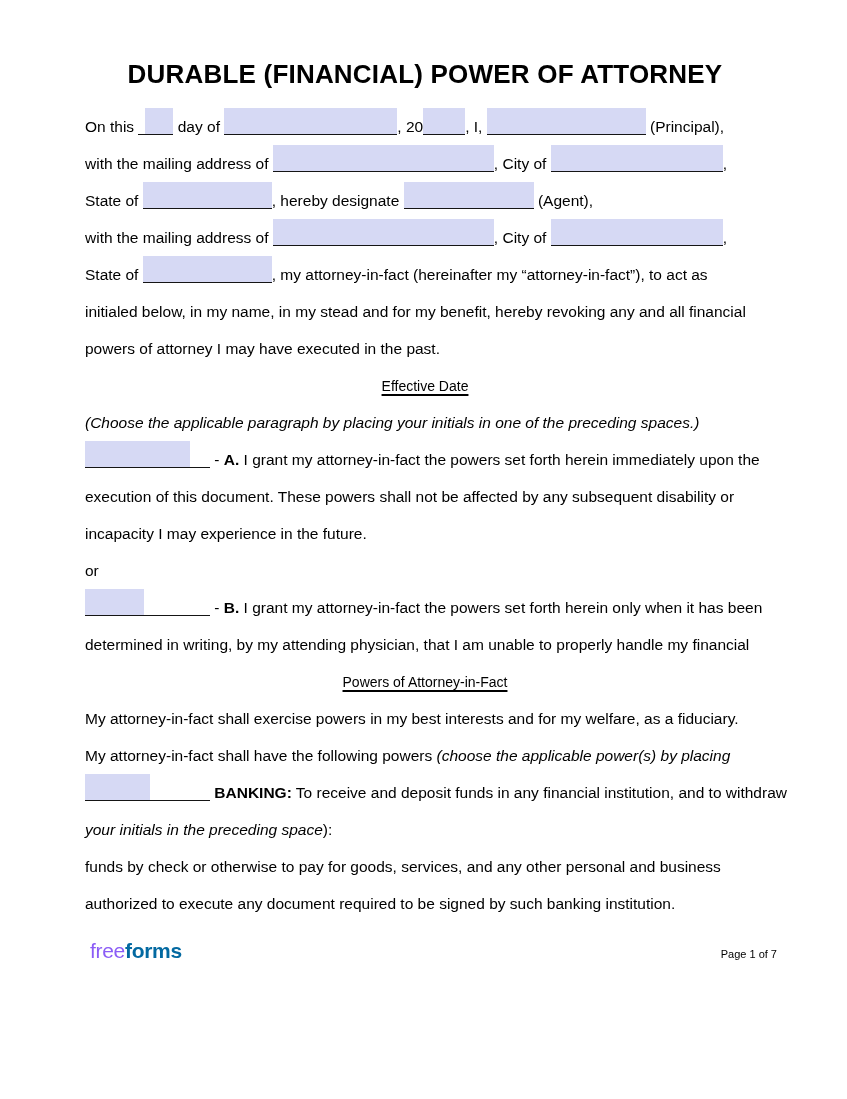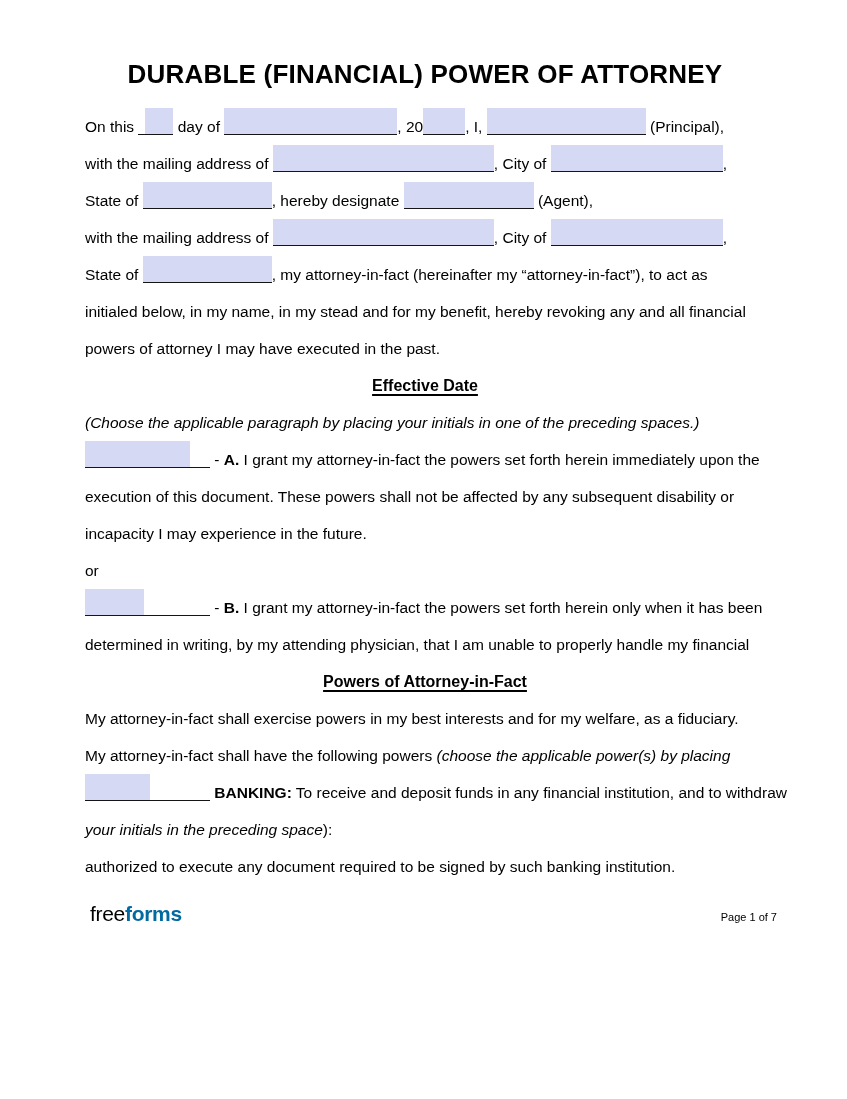--- a/index.html
+++ b/index.html
@@ -19,21 +19,21 @@
     letter-spacing:0.2px;
   }
   .ln{
     height:37px;line-height:56px;
     font-size:15.5px;
     white-space:nowrap;
     overflow:visible;
   }
   .center{text-align:center;}
   .heading{
-    font-weight:bold;font-size:16px;
+    font-weight:normal;font-size:14px;
     text-decoration:underline;
     text-decoration-thickness:2px;
     text-underline-offset:3px;
   }
   .italic{font-style:italic;}
   .b{font-weight:bold;}
   .blank{
     position:relative;
     display:inline-block;
     height:26px;
@@ -45,21 +45,21 @@
     width:100%;
     background:#d6d9f4;
   }
   .fill-right{left:auto;right:0;}
   .footer{
     margin:26px 0 0 0;
     padding:0 70px 0 90px;
     display:flex;justify-content:space-between;align-items:baseline;
   }
   .brand{font-size:21px;letter-spacing:-0.3px;}
-  .brand .free{color:#000000;}
+  .brand .free{color:#8b5cf6;}
   .brand .forms{color:#0369a1;font-weight:bold;}
   .pageno{font-size:11px;color:#000;}
 </style>
 </head>
 <body>
 
 <div class="page">
   <div class="content">
 
     <h1 class="title">DURABLE (FINANCIAL) POWER OF ATTORNEY</h1>
@@ -120,20 +120,21 @@
 
     <div class="ln center"><span class="heading">Powers of Attorney-in-Fact</span></div>
     <div class="ln"><span>My attorney-in-fact shall exercise powers in my best interests and for my welfare, as a fiduciary.</span></div>
     <div class="ln"><span>My attorney-in-fact shall have the following powers </span><span class="italic">(choose the applicable power(s) by placing</span></div>
     <div class="ln">
       <span class="blank" style="width:125px"><span class="fill" style="width:52%"></span></span>
       <span class="b">BANKING:</span><span> To receive and deposit funds in any financial institution, and to withdraw</span>
     </div>
 
     <div class="ln"><span class="italic">your initials in the preceding space</span><span>):</span></div>
+    <div class="ln"><span>funds by check or otherwise to pay for goods, services, and any other personal and business</span></div>
     <div class="ln"><span>authorized to execute any document required to be signed by such banking institution.</span></div>
 
   </div>
 
   <div class="footer">
     <div class="brand"><span class="free">free</span><span class="forms">forms</span></div>
     <div class="pageno">Page 1 of 7</div>
   </div>
 </div>
 

